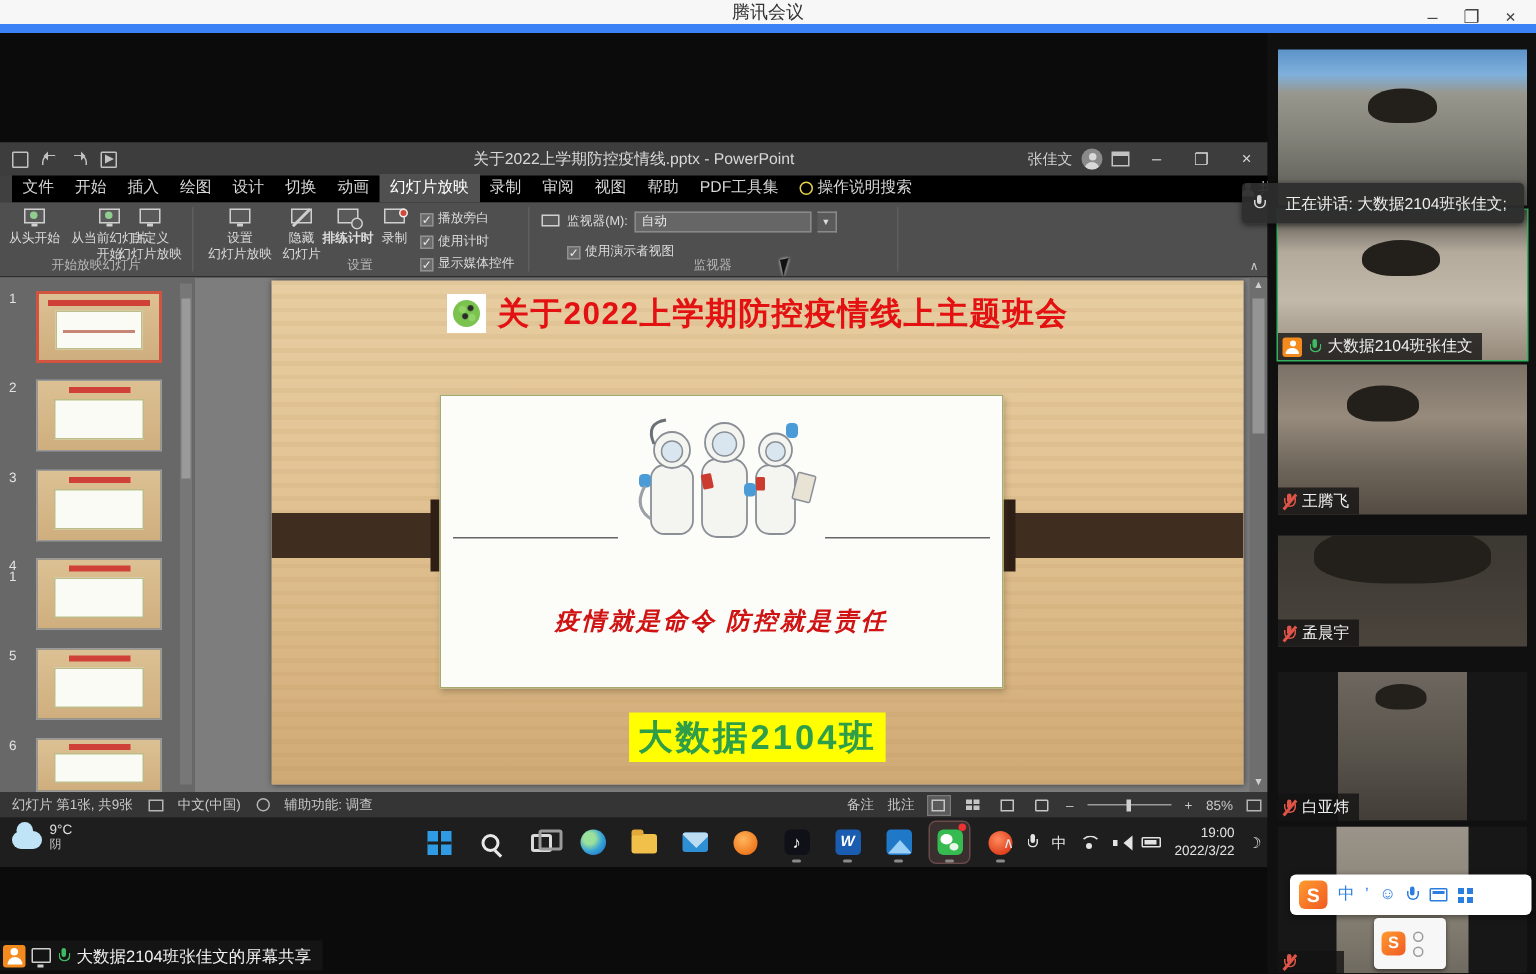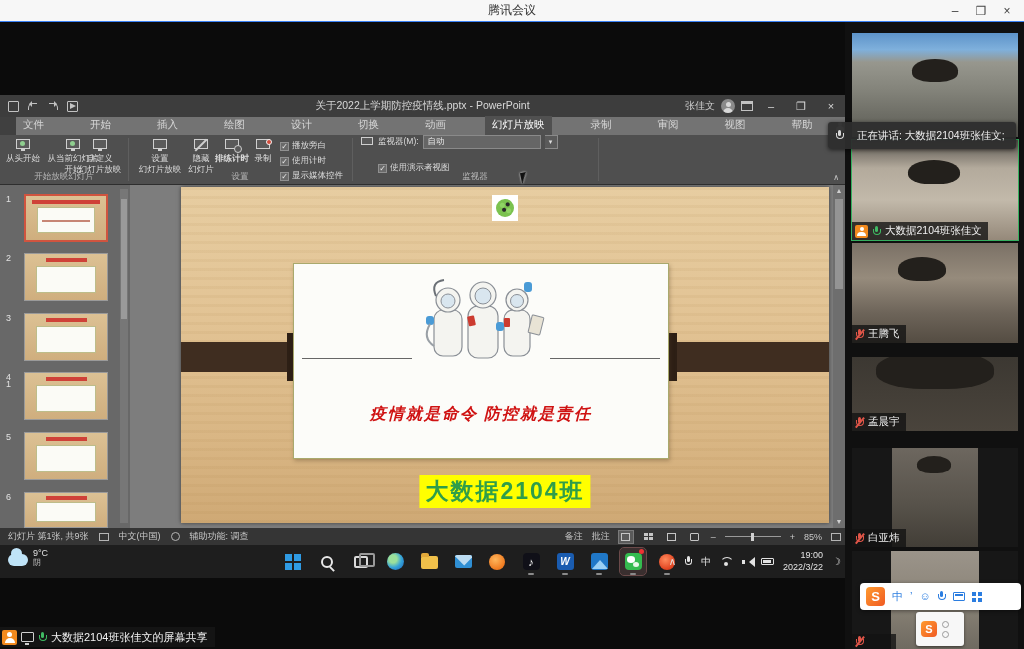--- a/index.html
+++ b/index.html
@@ -1,20 +1,20 @@
 <!DOCTYPE html>
 <html><head>
 <meta charset="utf-8">
 <style>
   * { margin:0; padding:0; box-sizing:border-box; font-family:"Liberation Sans", sans-serif; }
   html,body { width:1024px; height:649px; overflow:hidden; background:#000; }
   #screen { position:relative; width:1024px; height:649px; background:#0b0b0b; overflow:hidden; }
 
   
-  .tm-titlebar { position:absolute; left:0; top:0; width:1024px; height:22px; background:#f7f7f7; border-bottom:1px solid #3b82f6; display:flex; align-items:center; justify-content:center; }
+  .tm-titlebar { position:absolute; left:0; top:0; width:1024px; height:22px; background:#f7f7f7; border-bottom:6px solid #3b82f6; display:flex; align-items:center; justify-content:center; }
   .tm-title { font-size:12px; color:#333; }
   .tm-controls { position:absolute; right:4px; top:0; height:22px; display:flex; }
   .tm-ctl { width:26px; height:22px; display:flex; align-items:center; justify-content:center; font-size:12px; color:#444; cursor:default; }
 
   
   .ppt { position:absolute; left:0; top:95px; width:845px; height:450px; background:#404040; }
   .ppt-titlebar { position:absolute; left:0; top:0; width:100%; height:22px; background:#3d3d3d; display:flex; align-items:center; }
   .qat { display:flex; gap:8px; margin-left:8px; align-items:center; }
   .qico { width:11px; height:11px; border:1px solid #c2c2c2; border-radius:1px; position:relative; }
   .qico.undo { border:none; width:12px; height:10px; }
@@ -26,21 +26,21 @@
   .qico.play::before { content:""; position:absolute; left:2px; top:1px; border:3.5px solid transparent; border-left-color:#c2c2c2; border-left-width:6px; }
   .ppt-title { position:absolute; left:0; right:0; text-align:center; font-size:10.5px; color:#d8d8d8; pointer-events:none; }
   .ppt-tb-right { position:absolute; right:0; top:0; height:22px; display:flex; align-items:center; gap:6px; padding-right:2px; }
   .ppt-user { font-size:10px; color:#d0d0d0; }
   .avatar { width:14px; height:14px; border-radius:50%; background:#8a8a8a; position:relative; overflow:hidden; }
   .avatar::before { content:""; position:absolute; left:4.5px; top:2.5px; width:5px; height:5px; border-radius:50%; background:#d8d8d8; }
   .avatar::after { content:""; position:absolute; left:2px; top:8.5px; width:10px; height:7px; border-radius:5px 5px 0 0; background:#d8d8d8; }
   .ribopts { width:12px; height:10px; border:1px solid #c2c2c2; border-top-width:3px; }
   .ppt-ctl { width:24px; height:22px; display:flex; align-items:center; justify-content:center; font-size:11px; color:#d8d8d8; }
 
-  .ppt-menubar { position:absolute; left:16px; top:22px; width:100%; height:18px; background:#737373; display:flex; align-items:flex-end;gap:32px; }
+  .ppt-menubar { position:absolute; left:8px; top:22px; width:100%; height:18px; background:#000000; display:flex; align-items:flex-end; }
   .tab { font-size:10.5px; color:#d6d6d6; padding:2px 7px 3px; white-space:nowrap; }
   .tab.sel { background:#505050; color:#fff; }
   .tab.search-tab { display:flex; align-items:center; gap:3px; }
   .bulb { width:9px; height:9px; border-radius:50%; border:1px solid #e8d44d; position:relative; }
   .share-btn { position:absolute; right:4px; bottom:2px; display:flex; align-items:center; gap:3px; font-size:10.5px; color:#e8e8e8; }
   .personico { width:8px; height:9px; position:relative; }
   .personico::before { content:""; position:absolute; left:2px; top:0; width:4px; height:4px; border-radius:50%; background:#d8d8d8; }
   .personico::after { content:""; position:absolute; left:0; top:4.5px; width:8px; height:4.5px; border-radius:4px 4px 0 0; background:#d8d8d8; }
 
   .ppt-ribbon { position:absolute; left:0; top:40px; width:100%; height:50px; background:#4f4f4f; border-bottom:1px solid #2e2e2e; }
@@ -335,21 +335,21 @@
             <span>使用计时</span>
           </label>
         <label class="rcheck">
             <span class="cbox">✓</span>
             <span>显示媒体控件</span>
           </label>
       </div>
       <div class="rgroup-sep" style="left:352px;"></div>
       <div class="rgroup-label" style="left:128px; width:224px;">设置</div>
 
-      <div class="monitor-row" style="left:360px; top:0;">
+      <div class="monitor-row" style="left:360px; top:6px;">
         <span class="ricon" style="width:14px;height:12px;">
             <i class="scr" style="width:12px;height:8px;"></i>
           </span>
         <span>监视器(M):</span>
         <span class="mon-dd">自动</span>
         <span class="mon-arrow">▾</span>
       </div>
       <label class="rcheck" style="position:absolute; left:378px; top:27px;">
           <span class="cbox">✓</span>
           <span>使用演示者视图</span>
@@ -403,20 +403,21 @@
             <i class="sthumb"></i>
           </div>
       </div>
 
       <div class="canvas">
         <div class="slide">
           <div class="s-titlerow">
             <span class="virus">
                 <i></i>
               </span>
+            <span class="s-title">关于2022上学期防控疫情线上主题班会</span>
           </div>
           <div class="filmbar l"></div>
           <div class="filmbar r"></div>
           <div class="filmcap l"></div>
           <div class="filmcap r"></div>
           <div class="s-card">
             <i class="inline-l"></i>
               <i class="inline-r"></i>
             <svg class="workers" width="150" height="86" viewBox="0 0 150 86">
               <g stroke="#8a8f96" stroke-width="1.2" fill="#f4f4f0">

